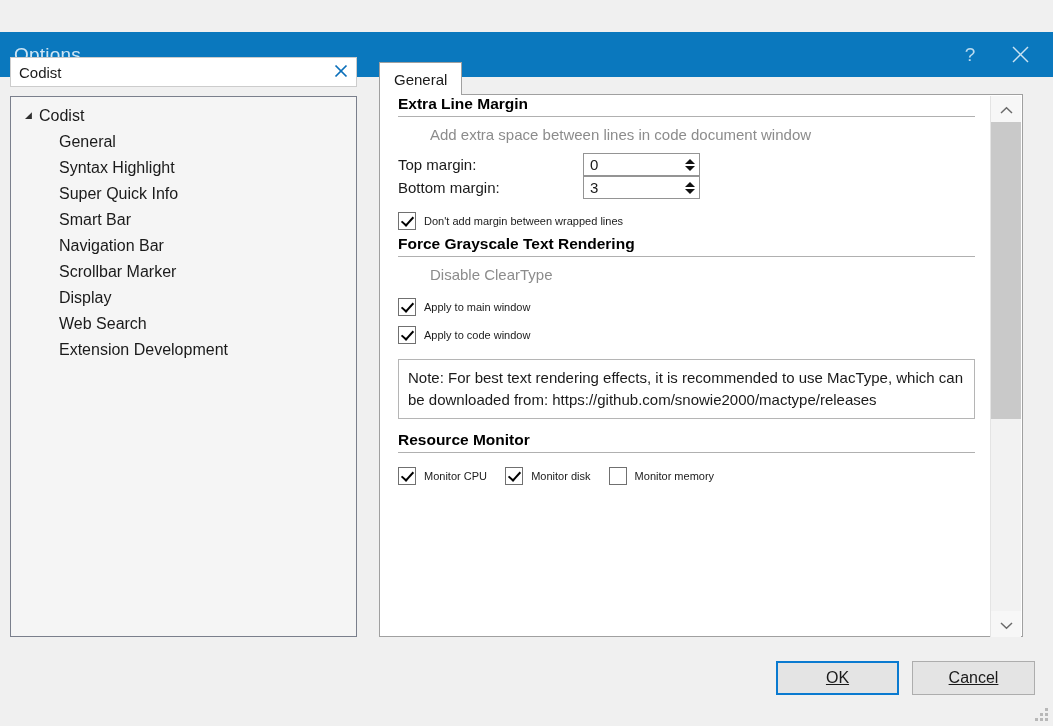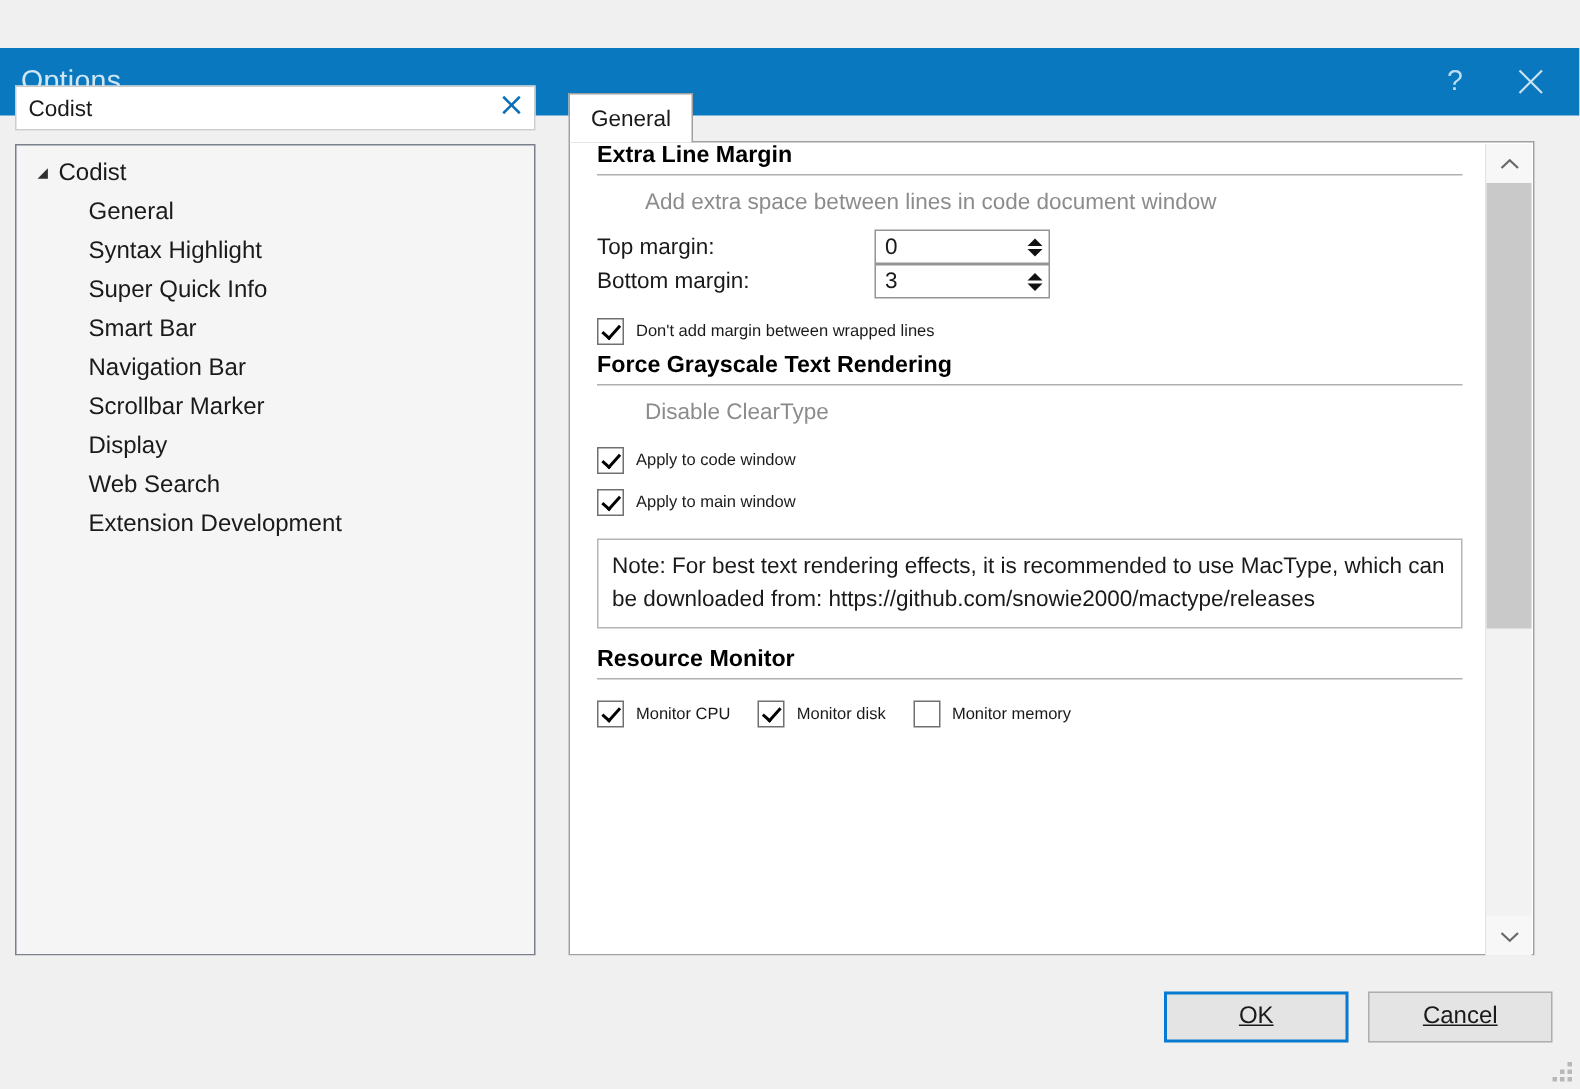--- a/index.html
+++ b/index.html
@@ -406,25 +406,25 @@
     <div class="check-row" style="margin-top:8px;">
       <span class="cbox checked"></span>
       <span class="check-label">Don't add margin between wrapped lines</span>
     </div>
 
     <div class="section-title" style="">Force Grayscale Text Rendering</div>
     <div class="section-desc">Disable ClearType</div>
 
     <div class="check-row">
       <span class="cbox checked"></span>
-      <span class="check-label">Apply to code window</span>
+      <span class="check-label">Apply to main window</span>
     </div>
     <div class="check-row">
       <span class="cbox checked"></span>
-      <span class="check-label">Apply to main window</span>
+      <span class="check-label">Apply to code window</span>
     </div>
 
     <div id="note-box">Note: For best text rendering effects, it is recommended to use MacType, which can be downloaded from: https://github.com/snowie2000/mactype/releases</div>
 
     <div class="section-title">Resource Monitor</div>
 
     <div>
       <span class="check-row inline">
         <span class="cbox checked"></span>
         <span class="check-label">Monitor CPU</span>

